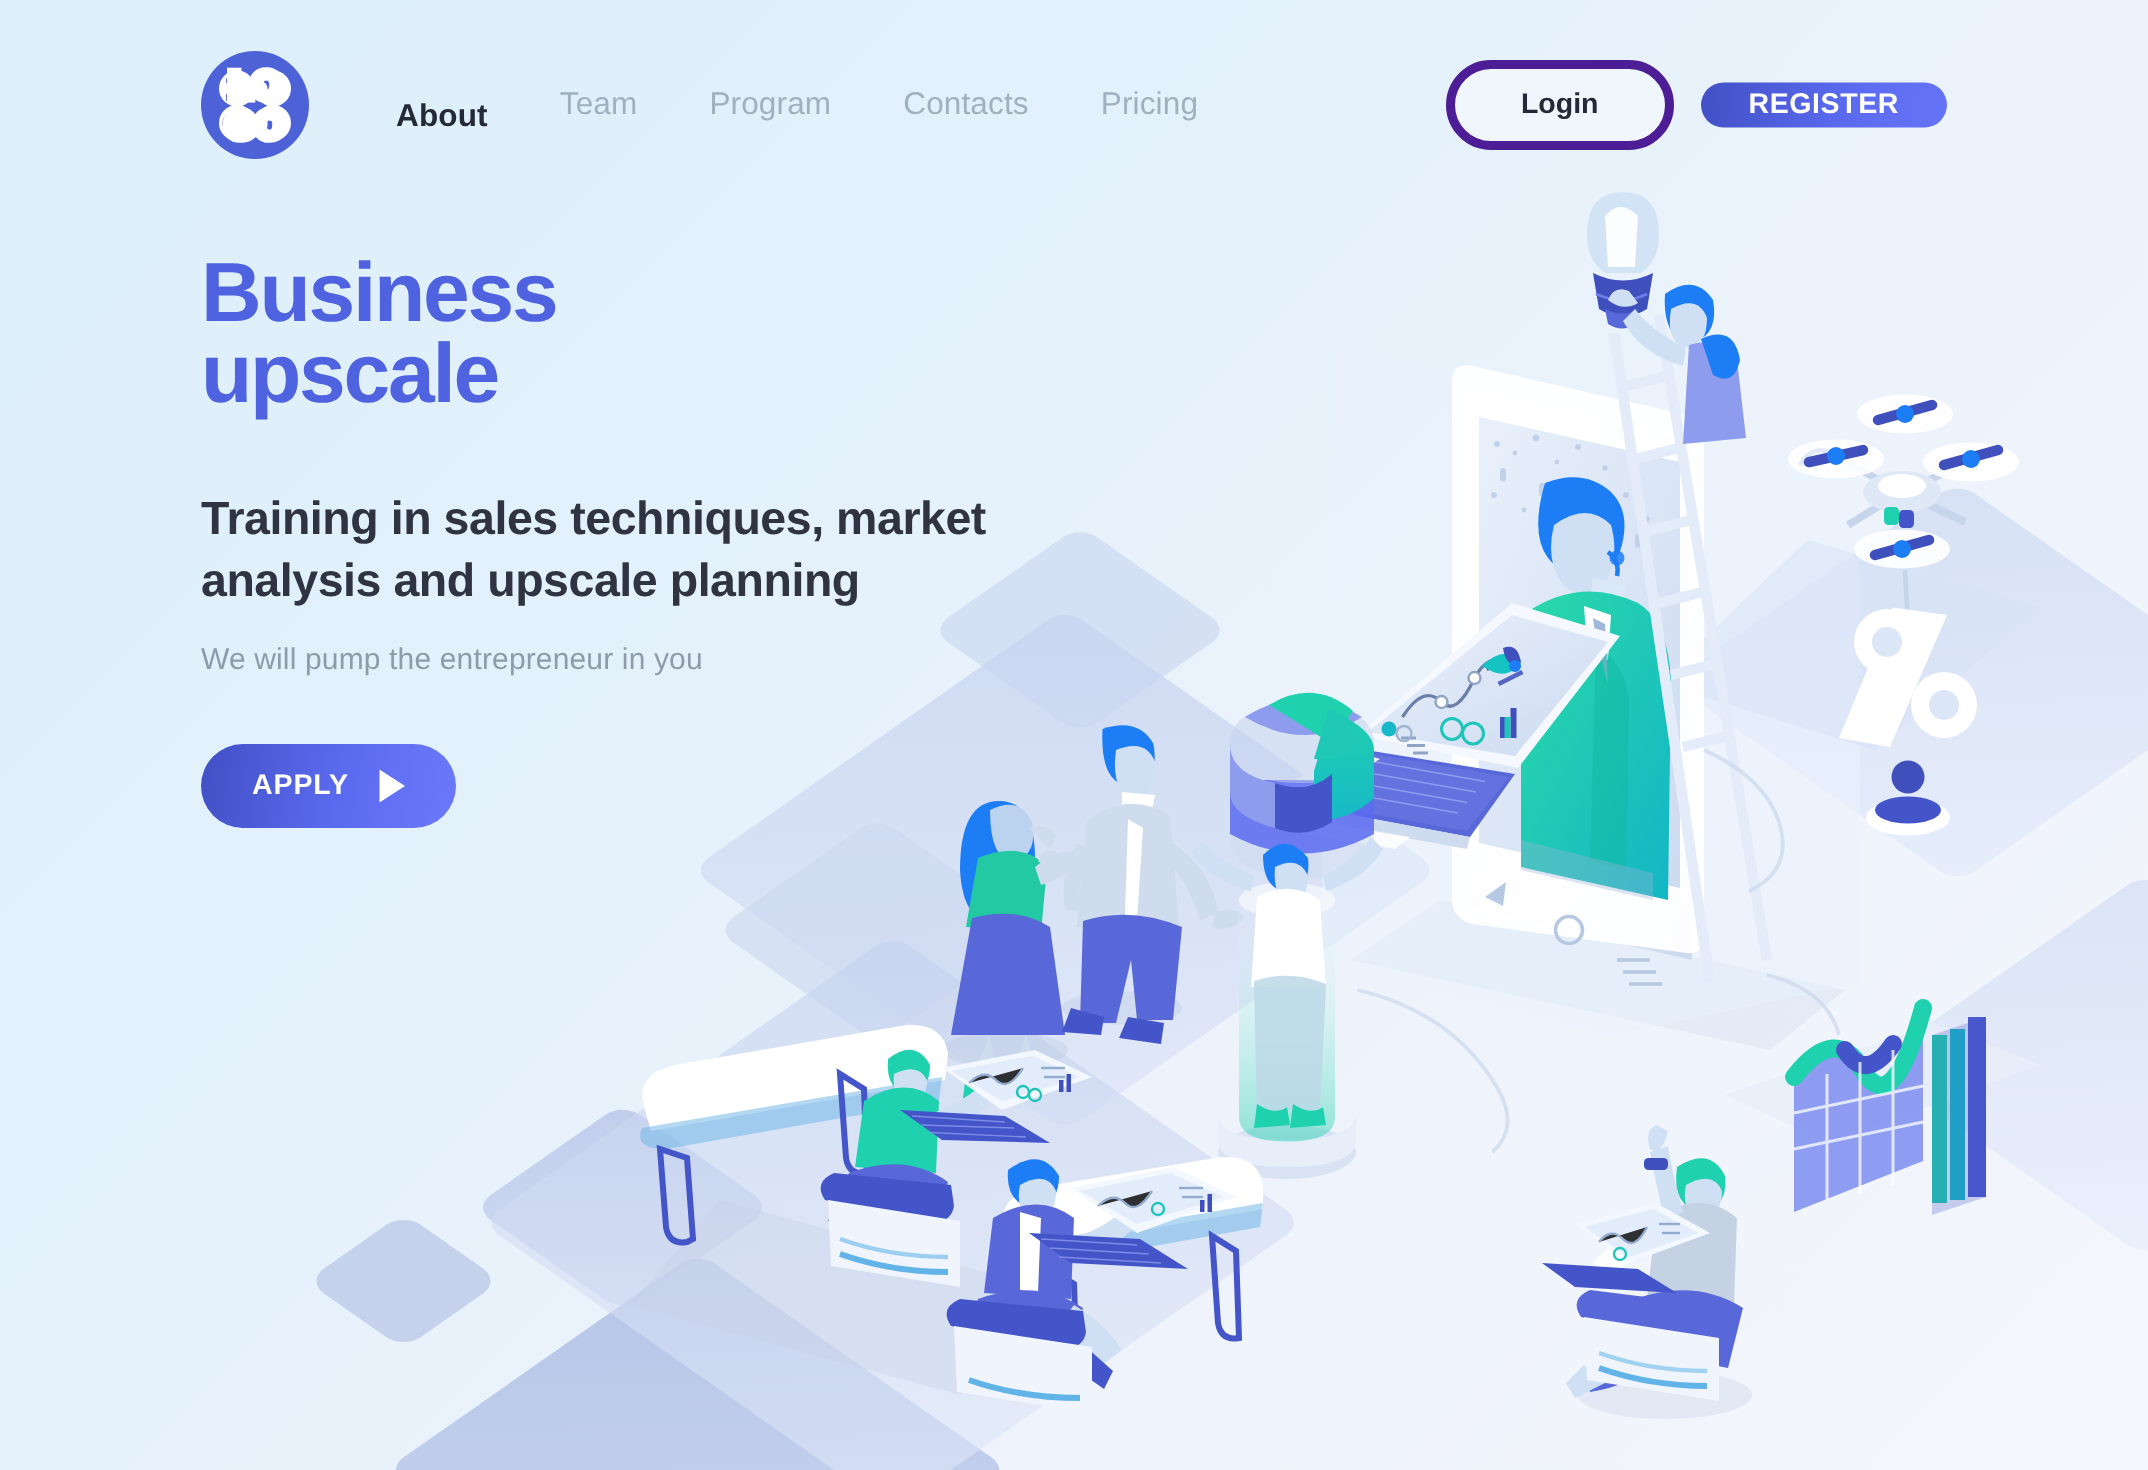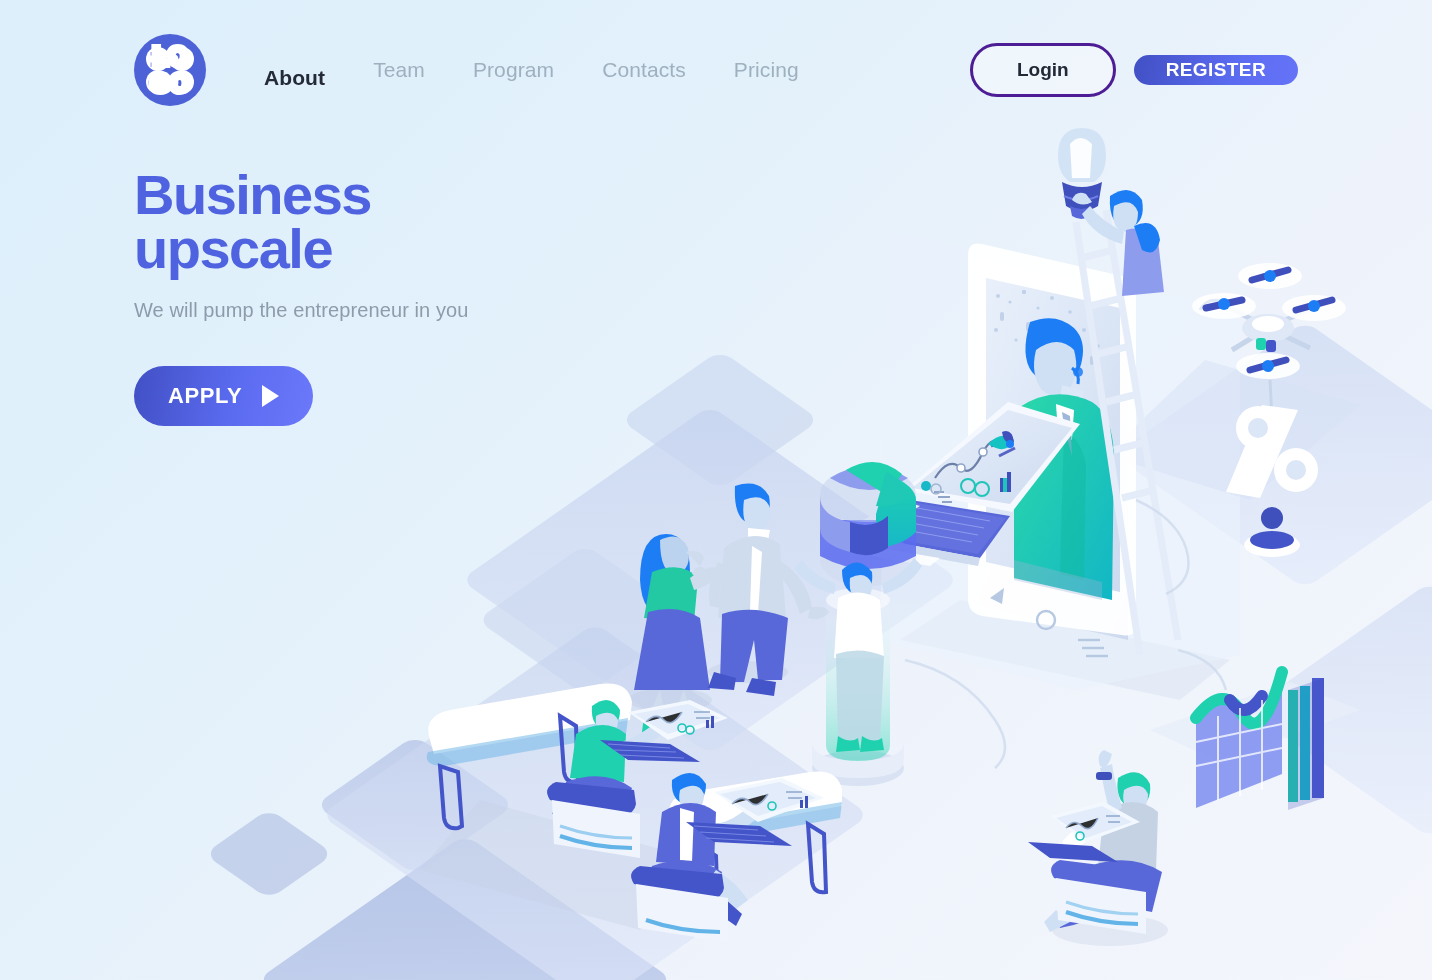--- a/index.html
+++ b/index.html
@@ -36,21 +36,21 @@
   }
   nav.mainnav a {
     text-decoration:none; font-size:21px; color:#9fb0bf;
     padding:0 24px; white-space:nowrap; letter-spacing:.1px;
   }
   nav.mainnav a:first-child { padding-left:0;margin-top:16px; }
   nav.mainnav a.active { color:#242a38; font-weight:bold; }
 
   .auth { margin-left:auto; display:flex; align-items:center; gap:18px; }
   .btn-login {
-    border:3px solid #4c1d95; background:rgba(255,255,255,.35);
+    border:6px solid #4c1d95; background:rgba(255,255,255,.35);
     color:#232936; font-size:19px; font-weight:bold;
     padding:13px 44px; border-radius:30px; cursor:pointer;
   }
   .btn-register {
     border:none; cursor:pointer; color:#fff; font-size:19px; font-weight:bold;
     padding:4px 32px; border-radius:30px; letter-spacing:.4px;
     background:linear-gradient(100deg,#4150c4 0%,#5b6bf0 60%,#6573f7 100%);
   }
 
   
@@ -61,21 +61,21 @@
   }
   .hero h2 {
     margin-top:48px; font-size:31px; line-height:1.33; color:#2f3440;
     font-weight:bold; letter-spacing:-.3px; max-width:600px;
   }
   .hero p.lead {
     margin-top:22px; font-size:20px; color:#8e9bab; letter-spacing:.1px;
   }
   .btn-apply {
     margin-top:44px; display:inline-flex; align-items:center; gap:20px;
-    border:none; cursor:pointer; color:#fff; font-size:22px; font-weight:bold;
+    border:none; cursor:pointer; color:#fff; font-size:19px; font-weight:bold;
     padding:17px 34px; border-radius:34px; letter-spacing:.6px;
     background:linear-gradient(100deg,#4150c4 0%,#5b6bf0 55%,#6b78fa 100%);
   }
   .btn-apply .tri {
     width:0;height:0;border-left:17px solid #fff;
     border-top:11px solid transparent;border-bottom:11px solid transparent;
   }
 
   
   .illu { position:absolute; inset:0; z-index:20; pointer-events:none; }
@@ -133,20 +133,21 @@
     <button class="btn-login">Login</button>
     <button class="btn-register">REGISTER</button>
   </div>
 </header>
 
 <section class="hero">
   <h1>
     <span>Business</span><br>
     <span>upscale</span>
   </h1>
+  <h2>Training in sales techniques, market analysis and upscale planning</h2>
   <p class="lead">We will pump the entrepreneur in you</p>
   <button class="btn-apply">
     <span>APPLY</span>
     <span class="tri"></span>
   </button>
 </section>
 
 <div class="illu">
 <svg width="1432" height="980" viewBox="0 0 1432 980">
   <defs>

